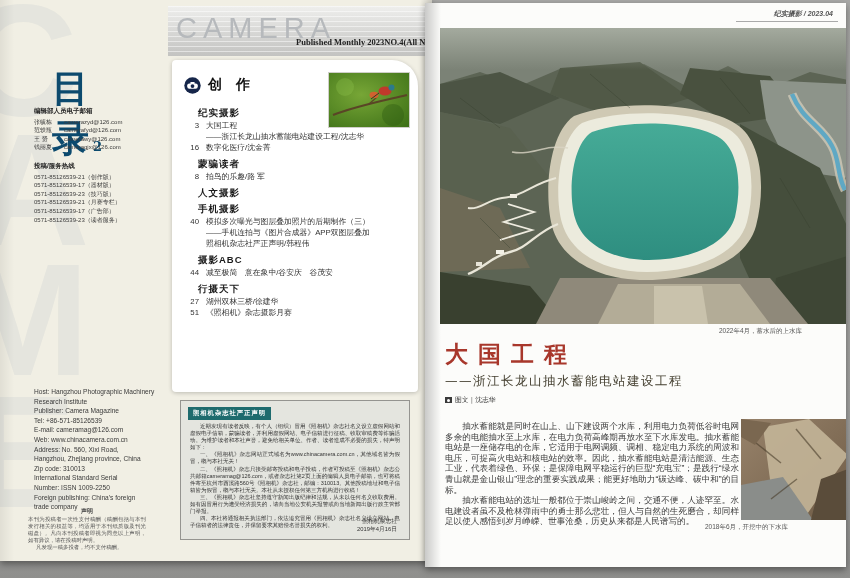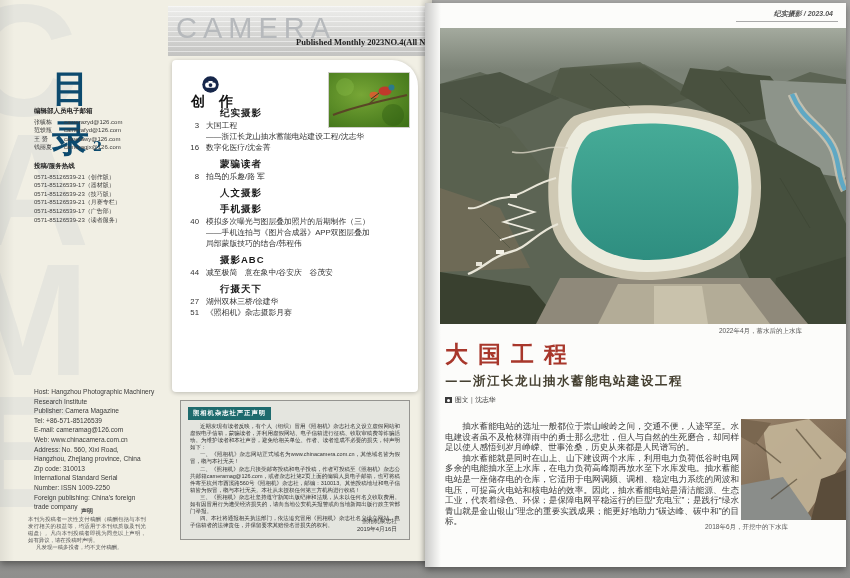--- a/index.html
+++ b/index.html
@@ -36,26 +36,26 @@
   .emails .nm{display:inline-block;width:30px;}
   .hotlines{position:absolute;left:34px;top:162px;font-size:6px;line-height:8.6px;color:#3d3d3d;}
   .pubinfo{position:absolute;left:34px;top:387px;font-size:6.6px;line-height:9.6px;color:#3a3a3a;}
   .statement{position:absolute;left:28px;top:508px;width:118px;font-size:5.4px;
              line-height:7px;color:#555;text-align:justify;}
   .statement .st-t{text-align:center;font-weight:bold;font-size:6px;margin-bottom:1px;color:#444;}
   .statement .st-last{text-indent:1.5em;}
   
   .toc-card{position:absolute;left:172px;top:60px;width:246px;height:332px;background:#ffffff;
             border-radius:4px 26px 4px 4px;box-shadow:0 1px 4px rgba(0,0,0,.22);}
-  .toc-head{position:absolute;left:12px;top:16px;display:flex;align-items:center;flex-direction:column;}
+  .toc-head{position:absolute;left:12px;top:16px;display:flex;align-items:center;}
   .toc-head .ttl{font-size:14px;font-weight:bold;letter-spacing:5px;color:#111;margin-left:7px;}
   .bird{position:absolute;left:156px;top:12px;width:80px;height:54px;border:1px solid #cfcfc9;}
   .toc-list{position:absolute;left:12px;top:42px;width:222px;}
   .toc-h{font-size:9.5px;font-weight:bold;color:#1a1a1a;letter-spacing:1px;
-         margin:5px 0 2px 36px;line-height:11px;}
+         margin:5px 0 2px 14px;line-height:11px;}
   .ti{display:flex;font-size:7.8px;line-height:11px;color:#333;}
   .ti .num{width:15px;text-align:right;padding-right:7px;flex:none;color:#333;}
   .ti .l{display:block;}
   
   .notice{position:absolute;left:180px;top:400px;width:230px;height:140px;background:#e4e5df;
           border:1px solid #97979３;box-sizing:border-box;border:1px solid #949490;}
   .notice .badge{position:absolute;left:7px;top:6px;background:#1e6b6e;color:#fff;
           font-size:6.3px;font-weight:bold;padding:2px 5px;letter-spacing:1px;}
   .notice .nbody{position:absolute;left:9px;right:9px;top:22px;font-size:5.5px;
           line-height:7.1px;color:#333;text-align:justify;}
@@ -64,21 +64,21 @@
         color:#333;text-align:right;}
   
   .corner-tag{position:absolute;right:13px;top:6px;font-size:7px;font-style:italic;
               font-weight:bold;color:#555;}
   .corner-line{position:absolute;right:8px;top:18px;width:102px;height:1px;background:#aaa;}
   .photo-main{position:absolute;left:15px;top:25px;width:408px;height:296px;}
   .cap-top{position:absolute;left:15px;top:324px;width:408px;text-align:right;
            padding-right:46px;box-sizing:border-box;font-size:6.5px;color:#555;}
   .a-title{position:absolute;left:20px;top:336px;font-size:23px;font-weight:bold;
            letter-spacing:10px;color:#a8372b;font-family:"DejaVu Serif", serif;}
-  .a-sub{position:absolute;left:20px;top:370px;font-size:12.5px;font-weight:bold;
+  .a-sub{position:absolute;left:20px;top:370px;font-size:12.5px;font-weight:normal;
          letter-spacing:1.5px;color:#454031;font-family:"DejaVu Serif", serif;}
   .a-byline{position:absolute;left:20px;top:392px;font-size:6.8px;color:#333;
             display:flex;align-items:center;}
   .a-byline .bl-ic{width:7px;height:6px;background:#3a3a3a;margin-right:3px;position:relative;}
   .a-byline .bl-ic::after{content:"";position:absolute;left:2px;top:1.5px;width:3px;height:3px;
             border-radius:50%;background:#fff;}
   .a-body{position:absolute;left:20px;top:418px;width:294px;font-size:8.6px;
           line-height:10.6px;color:#3c3c3c;text-align:justify;}
   .a-body p{margin:0;text-indent:2em;}
   .photo-side{position:absolute;left:316px;top:416px;width:107px;height:101px;}
@@ -200,21 +200,21 @@
       </div>
 
       <div class="toc-h">人文摄影</div>
 
       <div class="toc-h">手机摄影</div>
       <div class="ti">
         <span class="num">40</span>
         <span class="tl">
             <span class="l">模拟多次曝光与图层叠加照片的后期制作（三）</span>
             <span class="l">——手机连拍与《图片合成器》APP双图层叠加</span>
-            <span class="l">局部蒙版技巧的结合/韩程伟</span>
+            <span class="l">照相机杂志社严正声明/韩程伟</span>
           </span>
       </div>
 
       <div class="toc-h">摄影ABC</div>
       <div class="ti">
         <span class="num">44</span>
         <span class="tl">
             <span class="l">减至极简　意在象中/谷安庆　谷茂安</span>
           </span>
       </div>
@@ -303,22 +303,22 @@
     <div class="cap-top">2022年4月，蓄水后的上水库</div>
 
     <div class="a-title">大国工程</div>
     <div class="a-sub">——浙江长龙山抽水蓄能电站建设工程</div>
     <div class="a-byline">
       <span class="bl-ic"></span>
       <span>图文｜沈志华</span>
     </div>
 
     <div class="a-body">
+      <p>抽水蓄能就是同时在山上、山下建设两个水库，利用电力负荷低谷时电网多余的电能抽水至上水库，在电力负荷高峰期再放水至下水库发电。抽水蓄能电站是一座储存电的仓库，它适用于电网调频、调相、稳定电力系统的周波和电压，可提高火电站和核电站的效率。因此，抽水蓄能电站是清洁能源、生态工业，代表着绿色、环保；是保障电网平稳运行的巨型“充电宝”；是践行“绿水青山就是金山银山”理念的重要实践成果；能更好地助力“碳达峰、碳中和”的目标。</p>
       <p>抽水蓄能电站的选址一般都位于崇山峻岭之间，交通不便，人迹罕至。水电建设者虽不及枪林弹雨中的勇士那么悲壮，但人与自然的生死磨合，却同样足以使人感悟到岁月峥嵘、世事沧桑，历史从来都是人民谱写的。</p>
-      <p>抽水蓄能就是同时在山上、山下建设两个水库，利用电力负荷低谷时电网多余的电能抽水至上水库，在电力负荷高峰期再放水至下水库发电。抽水蓄能电站是一座储存电的仓库，它适用于电网调频、调相、稳定电力系统的周波和电压，可提高火电站和核电站的效率。因此，抽水蓄能电站是清洁能源、生态工业，代表着绿色、环保；是保障电网平稳运行的巨型“充电宝”；是践行“绿水青山就是金山银山”理念的重要实践成果；能更好地助力“碳达峰、碳中和”的目标。</p>
     </div>
 
     <svg class="photo-side" viewBox="0 0 107 101" preserveAspectRatio="none">
       <defs>
         <linearGradient id="rock" x1="0" y1="0" x2="1" y2="1">
           <stop offset="0" stop-color="#97826a"></stop>
             <stop offset="1" stop-color="#6f5c46"></stop>
         </linearGradient>
       </defs>
       <rect width="107" height="101" fill="url(#rock)"></rect>

